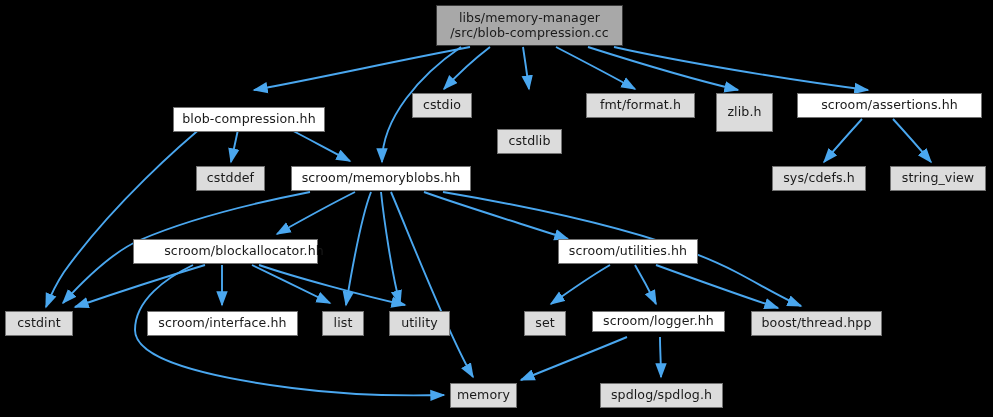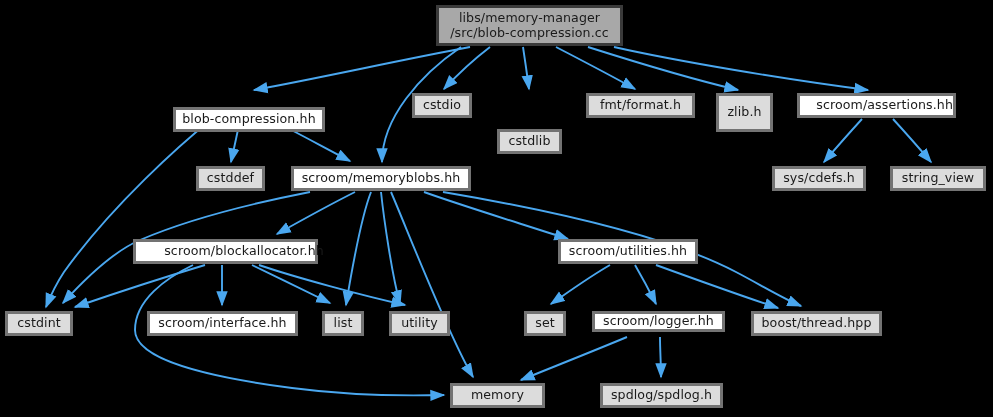--- a/index.html
+++ b/index.html
@@ -18,21 +18,21 @@
   svg.edges {
     position: absolute;
     left: 0;
     top: 0;
     width: 993px;
     height: 417px;
   }
   .node {
     position: absolute;
     box-sizing: border-box;
-    border: 3px solid #737373;
+    border: 1px solid #737373;
     display: flex;
     align-items: center;
     justify-content: center;
     text-align: center;
     color: #1a1a1a;
     font-size: 12.6px;
     line-height: 1.18;
     white-space: pre;
     letter-spacing: 0.1px;
     z-index: 5;
@@ -85,30 +85,30 @@
       </g>
   </svg>
   <div id="node-group">
       <div class="node fill-root" style="left: 436px; top: 5px; width: 187px; height: 41px;"><span class="node-label">libs/memory-manager
 /src/blob-compression.cc</span></div>
       <div class="node fill-white" style="left: 173px; top: 107px; width: 152px; height: 25px;"><span class="node-label">blob-compression.hh</span></div>
       <div class="node fill-grey" style="left: 412px; top: 93px; width: 60px; height: 25px;"><span class="node-label">cstdio</span></div>
       <div class="node fill-grey" style="left: 497px; top: 93px; width: 65px; height: 25px; margin-top: 36px;"><span class="node-label">cstdlib</span></div>
       <div class="node fill-grey" style="left: 586px; top: 93px; width: 109px; height: 25px;"><span class="node-label">fmt/format.h</span></div>
       <div class="node fill-grey" style="left: 716px; top: 93px; width: 57px; height: 39px;"><span class="node-label">zlib.h</span></div>
-      <div class="node fill-white" style="left: 797px; top: 93px; width: 159px; height: 25px; justify-content: flex-end;"><span class="node-label">scroom/assertions.hh</span></div>
+      <div class="node fill-white" style="left: 797px; top: 93px; width: 185px; height: 25px;"><span class="node-label">scroom/assertions.hh</span></div>
       <div class="node fill-grey" style="left: 196px; top: 166px; width: 69px; height: 25px;"><span class="node-label">cstddef</span></div>
       <div class="node fill-white" style="left: 291px; top: 166px; width: 180px; height: 25px;"><span class="node-label">scroom/memoryblobs.hh</span></div>
       <div class="node fill-grey" style="left: 772px; top: 166px; width: 94px; height: 25px;"><span class="node-label">sys/cdefs.h</span></div>
       <div class="node fill-grey" style="left: 890px; top: 166px; width: 96px; height: 25px;"><span class="node-label">string_view</span></div>
       <div class="node fill-white" style="left: 133px; top: 239px; width: 185px; height: 25px; padding-left: 37px;"><span class="node-label">scroom/blockallocator.hh</span></div>
       <div class="node fill-white" style="left: 558px; top: 239px; width: 140px; height: 25px;"><span class="node-label">scroom/utilities.hh</span></div>
       <div class="node fill-grey" style="left: 5px; top: 311px; width: 68px; height: 25px;"><span class="node-label">cstdint</span></div>
       <div class="node fill-white" style="left: 147px; top: 311px; width: 151px; height: 25px;"><span class="node-label">scroom/interface.hh</span></div>
       <div class="node fill-grey" style="left: 322px; top: 311px; width: 42px; height: 25px;"><span class="node-label">list</span></div>
       <div class="node fill-grey" style="left: 389px; top: 311px; width: 61px; height: 25px;"><span class="node-label">utility</span></div>
       <div class="node fill-grey" style="left: 524px; top: 311px; width: 42px; height: 25px;"><span class="node-label">set</span></div>
       <div class="node fill-white" style="left: 592px; top: 311px; width: 133px; height: 21px;"><span class="node-label">scroom/logger.hh</span></div>
       <div class="node fill-grey" style="left: 751px; top: 311px; width: 131px; height: 25px;"><span class="node-label">boost/thread.hpp</span></div>
-      <div class="node fill-grey" style="left: 450px; top: 383px; width: 95px; height: 25px;"><span class="node-label">memory</span></div>
+      <div class="node fill-grey" style="left: 450px; top: 383px; width: 67px; height: 25px;"><span class="node-label">memory</span></div>
       <div class="node fill-grey" style="left: 600px; top: 383px; width: 123px; height: 25px;"><span class="node-label">spdlog/spdlog.h</span></div>
     </div>
 </div>
 
 </body></html>

